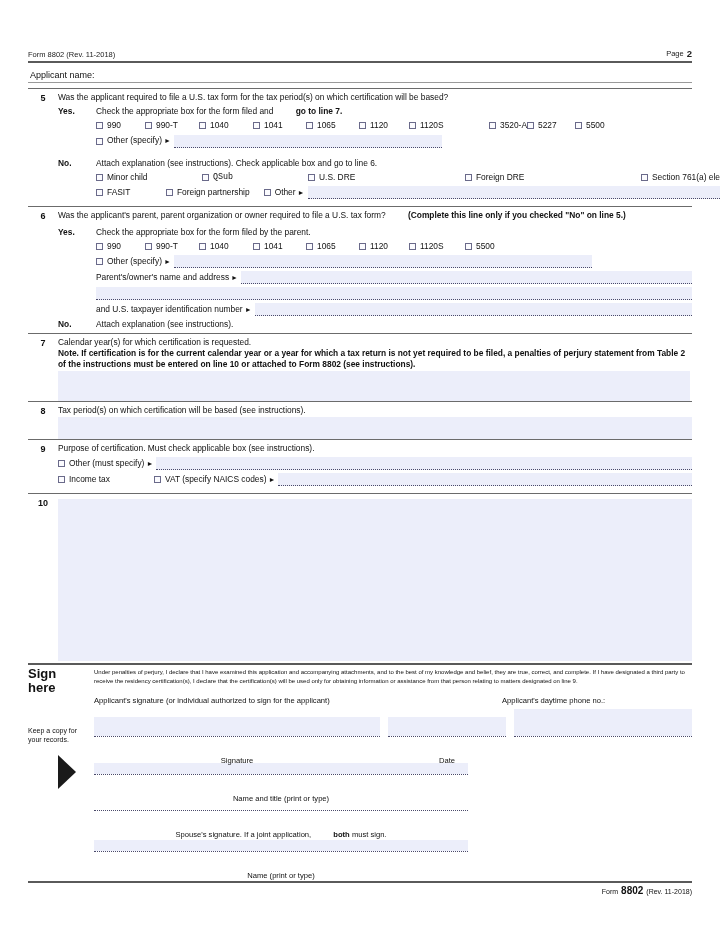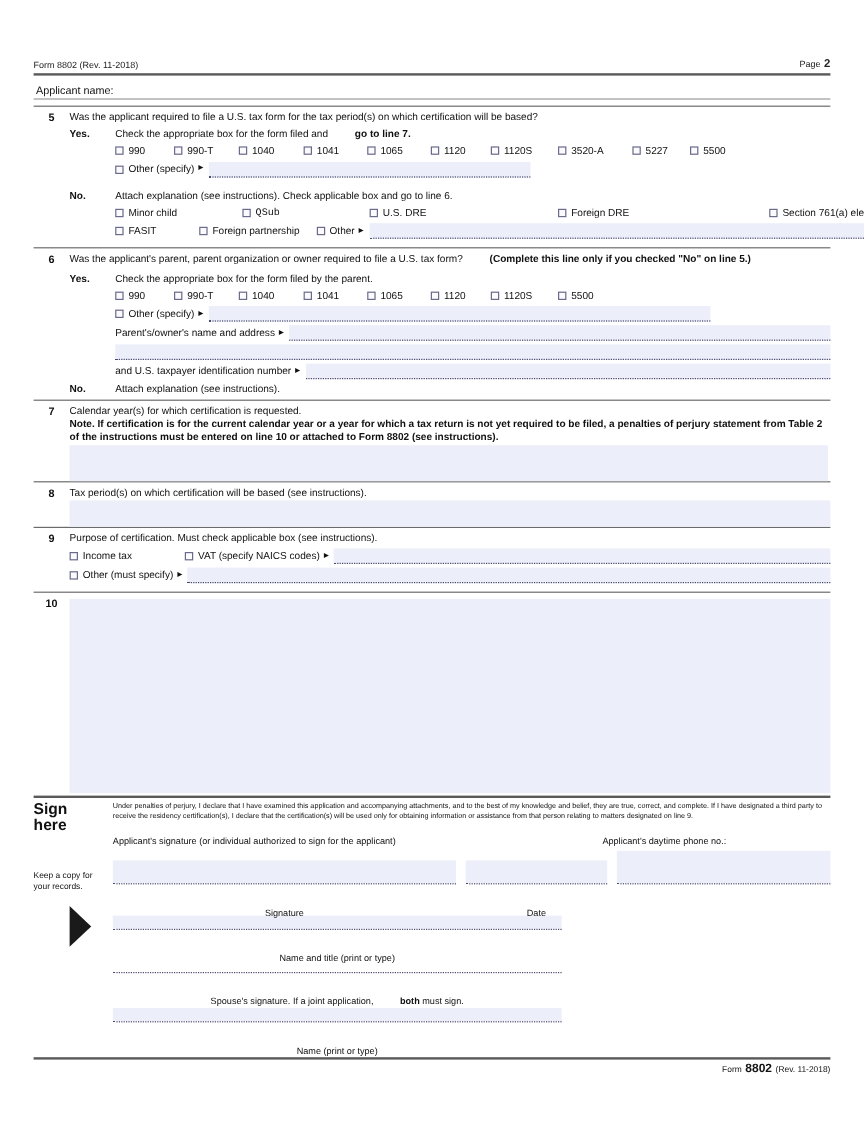--- a/index.html
+++ b/index.html
@@ -204,21 +204,21 @@
                   <span>1065</span>
                 </span>
                 <span class="cbwrap" style="width: 50px;">
                   <span class="cb"></span>
                   <span>1120</span>
                 </span>
                 <span class="cbwrap" style="width: 56px;">
                   <span class="cb"></span>
                   <span>1120S</span>
                 </span>
-                <span class="cbwrap" style="width: 62px;">
+                <span class="cbwrap" style="width: 62px; justify-content: flex-end;">
                   <span class="cb"></span>
                   <span>3520-A</span>
                 </span>
                 <span class="cbwrap" style="width: 48px;">
                   <span class="cb"></span>
                   <span>5227</span>
                 </span>
                 <span class="cbwrap" style="width: 40px;">
                   <span class="cb"></span>
                   <span>5500</span>
@@ -383,40 +383,40 @@
         <div>Tax period(s) on which certification will be based (see instructions).</div>
         <div class="fill" style="height:22px;margin-top:1px"></div>
       </div>
     </div>
 
     <div class="rule-med"></div>
     <div class="line">
       <div class="lno">9</div>
       <div class="lbody">
         <div>Purpose of certification. Must check applicable box (see instructions).</div>
+        <div class="cbrow">
+          <span class="cbwrap">
+            <span class="cb"></span>
+            <span>Other (must specify)</span>
+          </span>
+          <span class="arrow">►</span>
+          <span class="fld"></span>
+        </div>
         <div class="cbrow">
           <span class="cbwrap" style="width:96px">
             <span class="cb"></span>
             <span>Income tax</span>
           </span>
           <span class="cbwrap">
             <span class="cb"></span>
             <span>VAT (specify NAICS codes)</span>
           </span>
           <span class="arrow">►</span>
           <span class="fld"></span>
         </div>
-        <div class="cbrow">
-          <span class="cbwrap">
-            <span class="cb"></span>
-            <span>Other (must specify)</span>
-          </span>
-          <span class="arrow">►</span>
-          <span class="fld"></span>
-        </div>
         <div style="height:7px"></div>
       </div>
     </div>
 
     <div class="rule-med"></div>
     <div class="line">
       <div class="lno">10</div>
       <div class="lbody">
         <div class="fill" style="height:162px;margin-top:2px"></div>
       </div>

